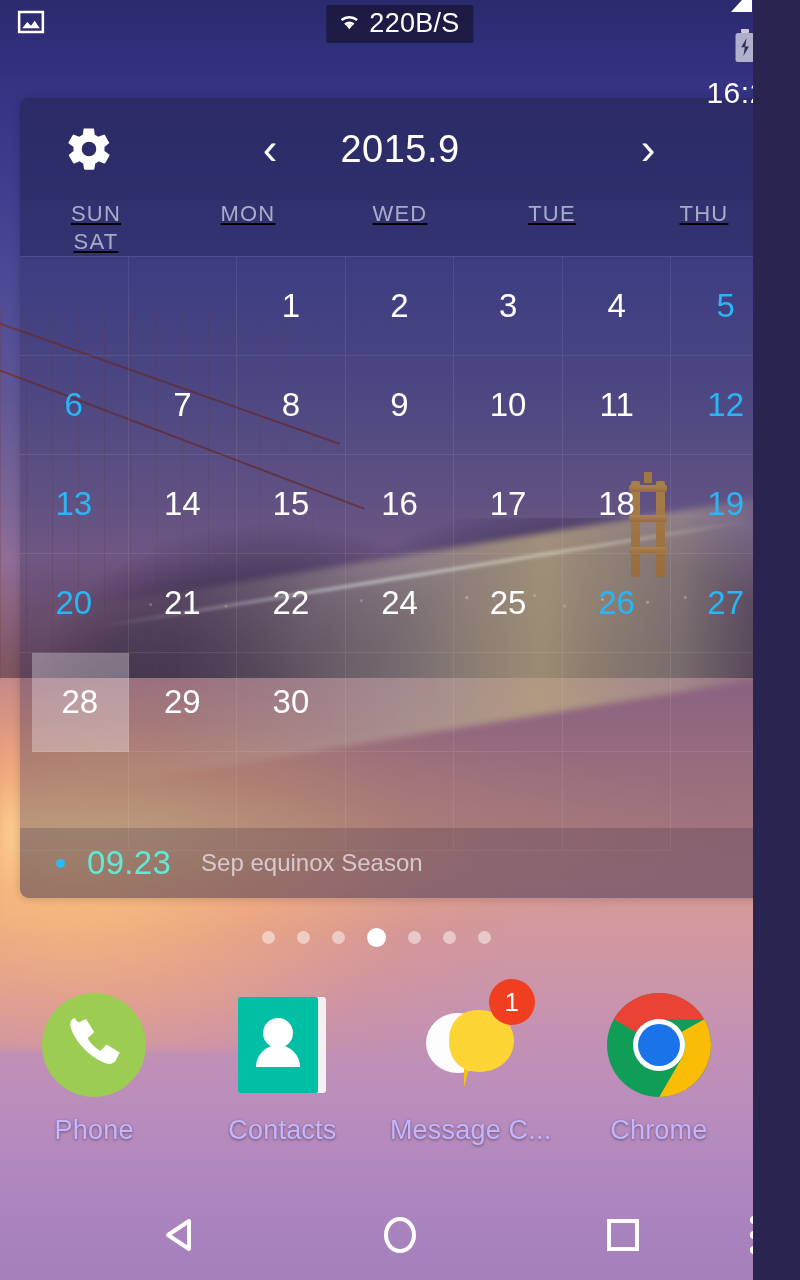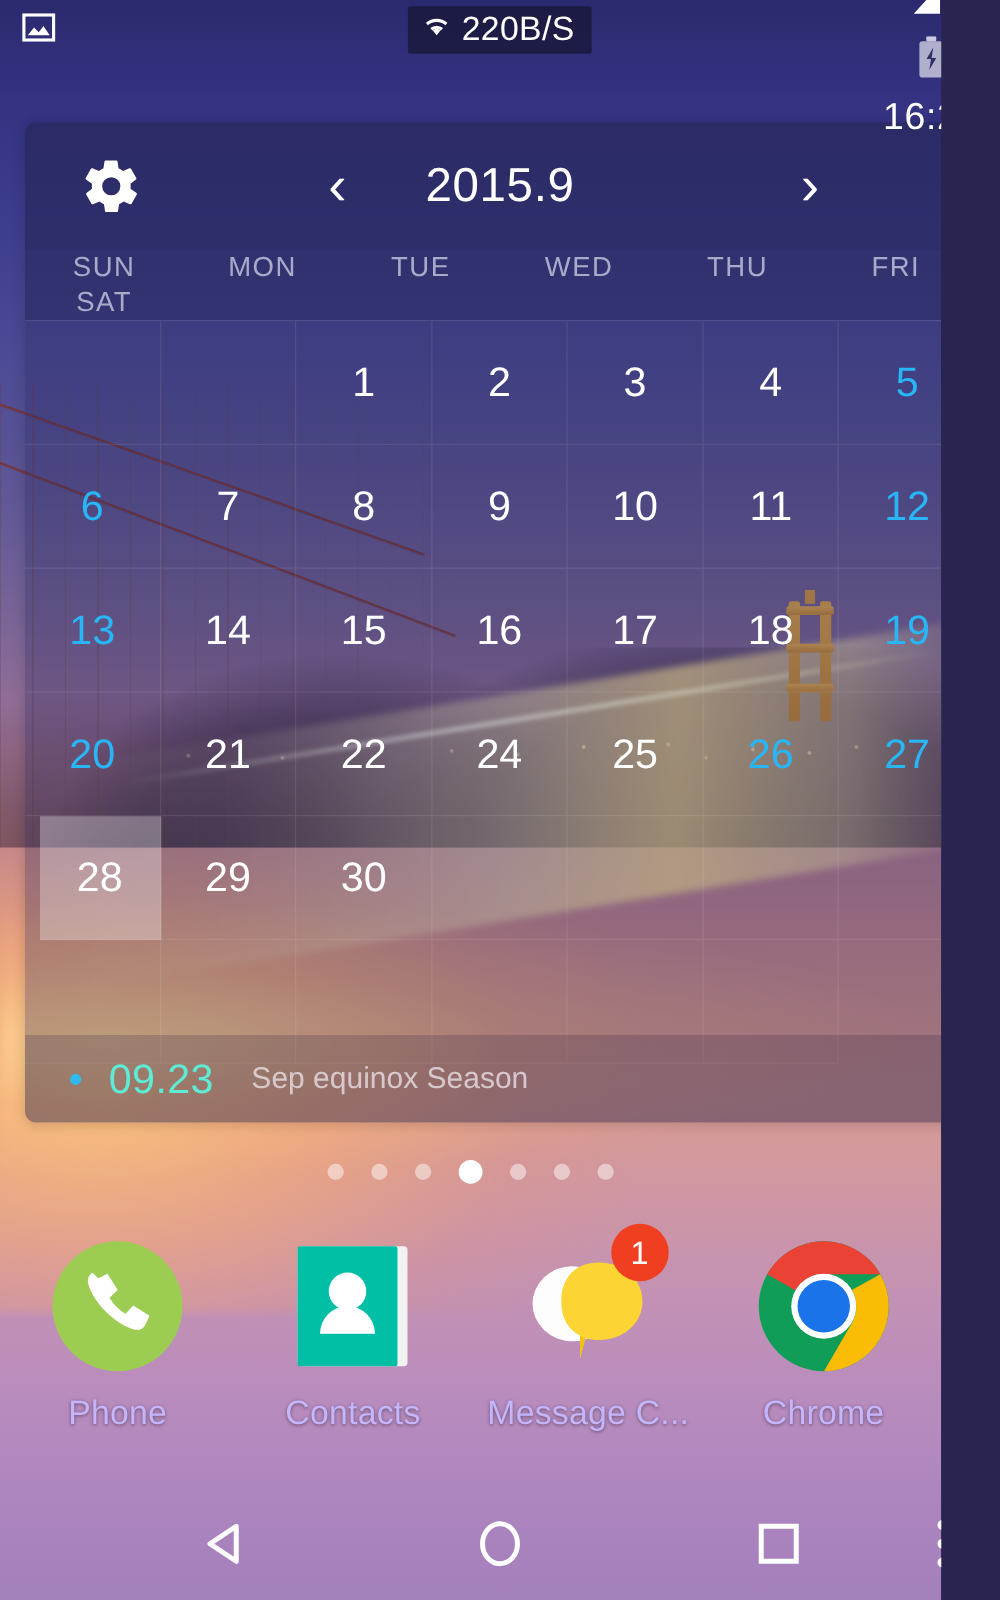--- a/index.html
+++ b/index.html
@@ -129,22 +129,23 @@
              display:flex; align-items:center; justify-content:center; cursor:pointer; }
   .nav-arrow{ position:absolute; top:50%; transform:translateY(-50%); width:56px; height:56px;
               display:flex; align-items:center; justify-content:center; cursor:pointer;
               font-size:44px; color:#fff; font-weight:300; line-height:1; }
   .nav-prev{ left:222px; } .nav-next{ left:600px; }
   .cal-title{
     position:absolute; left:0; right:0; text-align:center; color:#fff;
     font-size:38px; font-weight:400; letter-spacing:.5px;
   }
   .cal-weekdays{
-    display:grid; grid-template-columns:repeat(6,1fr); height:56px;
+    display:grid; grid-template-columns:repeat(5,1fr); height:56px;
     background:rgba(40,40,92,.42);
+    text-decoration:underline;
   }
   .cal-weekdays div{
     display:flex; align-items:center; justify-content:center;
     color:rgba(220,222,240,.70); font-size:22px; letter-spacing:1.2px;
   }
   .cal-grid{
     display:grid; grid-template-columns:repeat(7,1fr); grid-template-rows:repeat(6,99px);
     border-top:1px solid rgba(255,255,255,.10);
   }
   .cal-cell{
@@ -285,24 +286,23 @@
         </svg>
       </div>
       <div class="nav-arrow nav-prev">‹</div>
       <div class="cal-title">2015.9</div>
       <div class="nav-arrow nav-next">›</div>
     </div>
 
     <div class="cal-weekdays">
       <div>SUN</div>
       <div>MON</div>
+      <div>WED</div>
       <div>TUE</div>
-      <div>WED</div>
       <div>THU</div>
-      <div>FRI</div>
       <div>SAT</div>
     </div>
 
     <div class="cal-grid" id="cal-grid">
         <div class="cal-cell empty"></div>
         <div class="cal-cell empty"></div>
         <div class="cal-cell">1</div>
         <div class="cal-cell">2</div>
         <div class="cal-cell">3</div>
         <div class="cal-cell">4</div>

